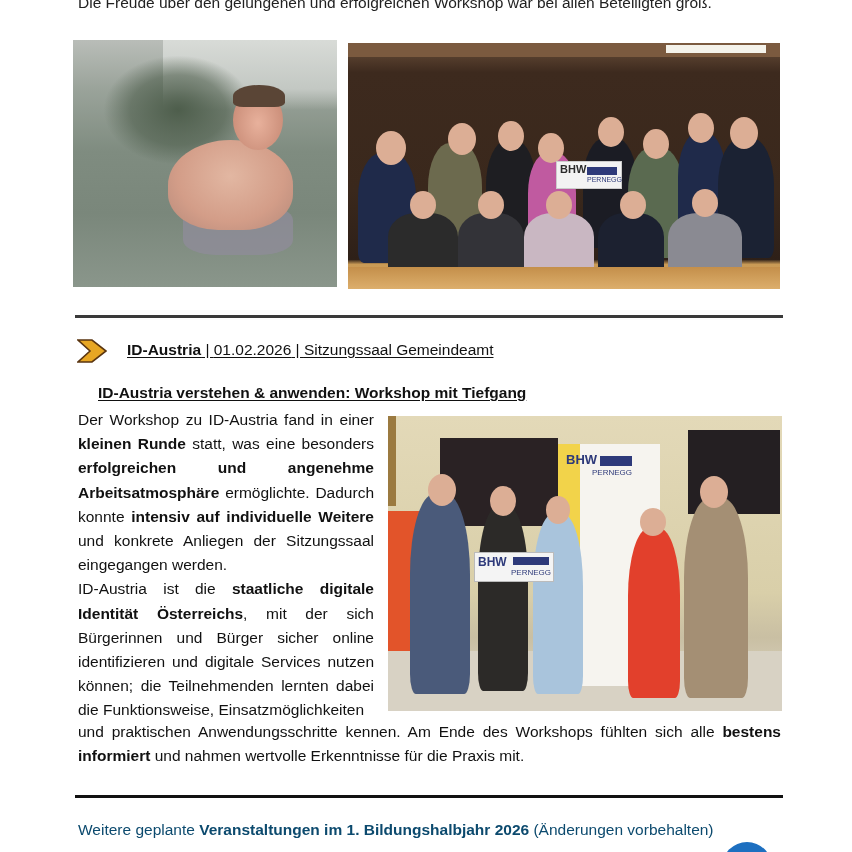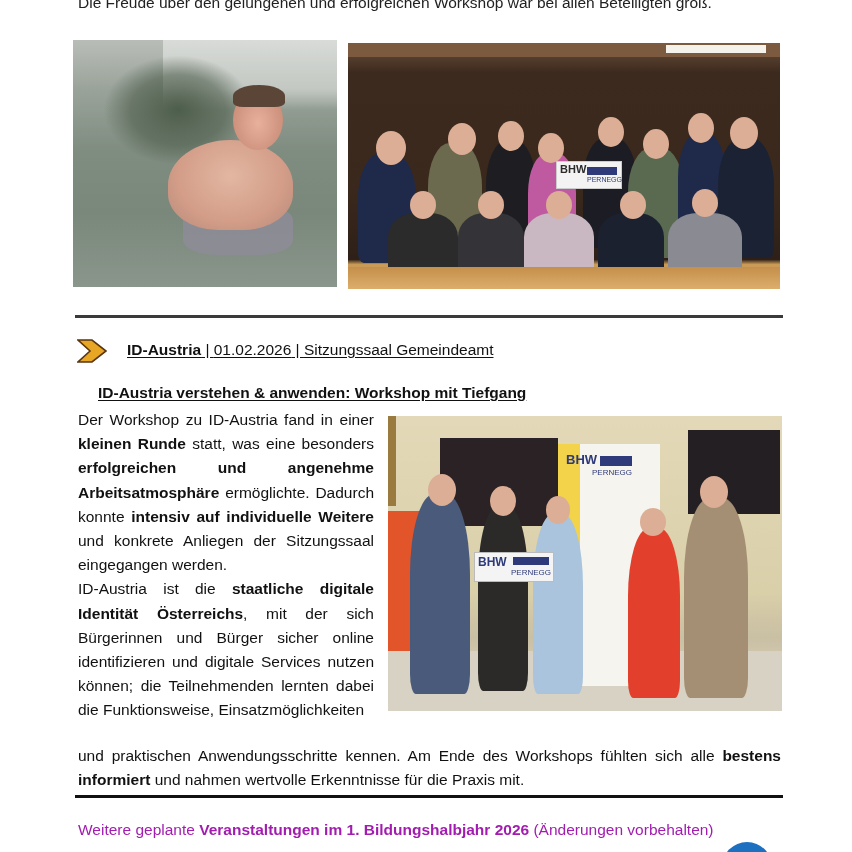--- a/index.html
+++ b/index.html
@@ -66,21 +66,21 @@
   #photo3 .banner .bar { position:absolute; left:42px; top:12px; width:32px; height:10px; background:#2e3a7a; }
   #photo3 .banner .sub { position:absolute; left:34px; top:24px; font:8px "Liberation Sans",sans-serif; color:#2e3a7a; }
   #photo3 .poster { position:absolute; left:0; top:95px; width:38px; height:140px; background:#e2542a; }
   #photo3 .floor { position:absolute; left:0; bottom:0; width:100%; height:60px; background:#d8d2c4; }
   #photo3 .curtain { position:absolute; left:0; top:0; width:8px; height:90px; background:#9b7a40; }
   #photo3 .hsign { position:absolute; left:86px; top:136px; width:78px; height:28px; background:#f4f4f4; border:1px solid #bbb; }
   #photo3 .hsign .t1 { position:absolute; left:3px; top:2px; font:bold 12px "Liberation Sans",sans-serif; color:#2e3a7a; }
   #photo3 .hsign .bar { position:absolute; left:38px; top:4px; width:36px; height:8px; background:#2e3a7a; }
   #photo3 .hsign .t2 { position:absolute; left:36px; top:15px; font:8px "Liberation Sans",sans-serif; color:#2e3a7a; }
 
-  .footer-line { left:78px; top:821px; font-size:15.5px; white-space:nowrap; color:#a21caf; }
+  .footer-line { left:78px; top:821px; font-size:15.5px; white-space:nowrap; color:#0c4a6e; }
   .footer-line b { font-weight:bold; }
   .blue-badge { left:722px; top:842px; width:50px; height:50px; border-radius:50%; background:#1d6fc0; }
 </style>
 </head>
 <body>
 
 <div class="abs top-line">Die Freude über den gelungenen und erfolgreichen Workshop war bei allen Beteiligten groß.</div>
 
 <div class="photo" id="photo1" title="Mann beim Eisbaden im Teich">
   <div class="ice"></div>
@@ -140,21 +140,21 @@
   <b>ID-Austria</b><span> | </span><span>01.02.2026</span><span> | </span><span>Sitzungssaal Gemeindeamt</span>
 </div>
 
 <div class="abs section-title">ID-Austria verstehen &amp; anwenden: Workshop mit Tiefgang</div>
 
 <div class="para" id="para1">
   <span>Der Workshop zu ID-Austria fand in einer </span><b>kleinen Runde</b><span> statt, was eine besonders </span><b>erfolgreichen und angenehme Arbeitsatmosphäre</b><span> ermöglichte. Dadurch konnte </span><b>intensiv auf individuelle Weitere</b><span> und konkrete Anliegen der Sitzungssaal eingegangen werden.</span><br>
   <span>ID-Austria ist die </span><b>staatliche digitale Identität Österreichs</b><span>, mit der sich Bürgerinnen und Bürger sicher online identifizieren und digitale Services nutzen können; die Teilnehmenden lernten dabei die Funktionsweise, Einsatzmöglichkeiten</span>
 </div>
 
-<div class="para-full" style="top:744px;">
+<div class="para-full" style="top:720px;">
   <span>und praktischen Anwendungsschritte kennen. Am Ende des Workshops fühlten sich alle </span><b>bestens informiert</b><span> und nahmen wertvolle Erkenntnisse für die Praxis mit.</span>
 </div>
 
 <div class="photo" id="photo3" title="Teilnehmende des ID-Austria Workshops">
   <div class="curtain"></div>
   <div class="tv1"></div>
   <div class="tv2"></div>
   <div class="poster"></div>
   <div class="floor"></div>
   <div class="banner">

